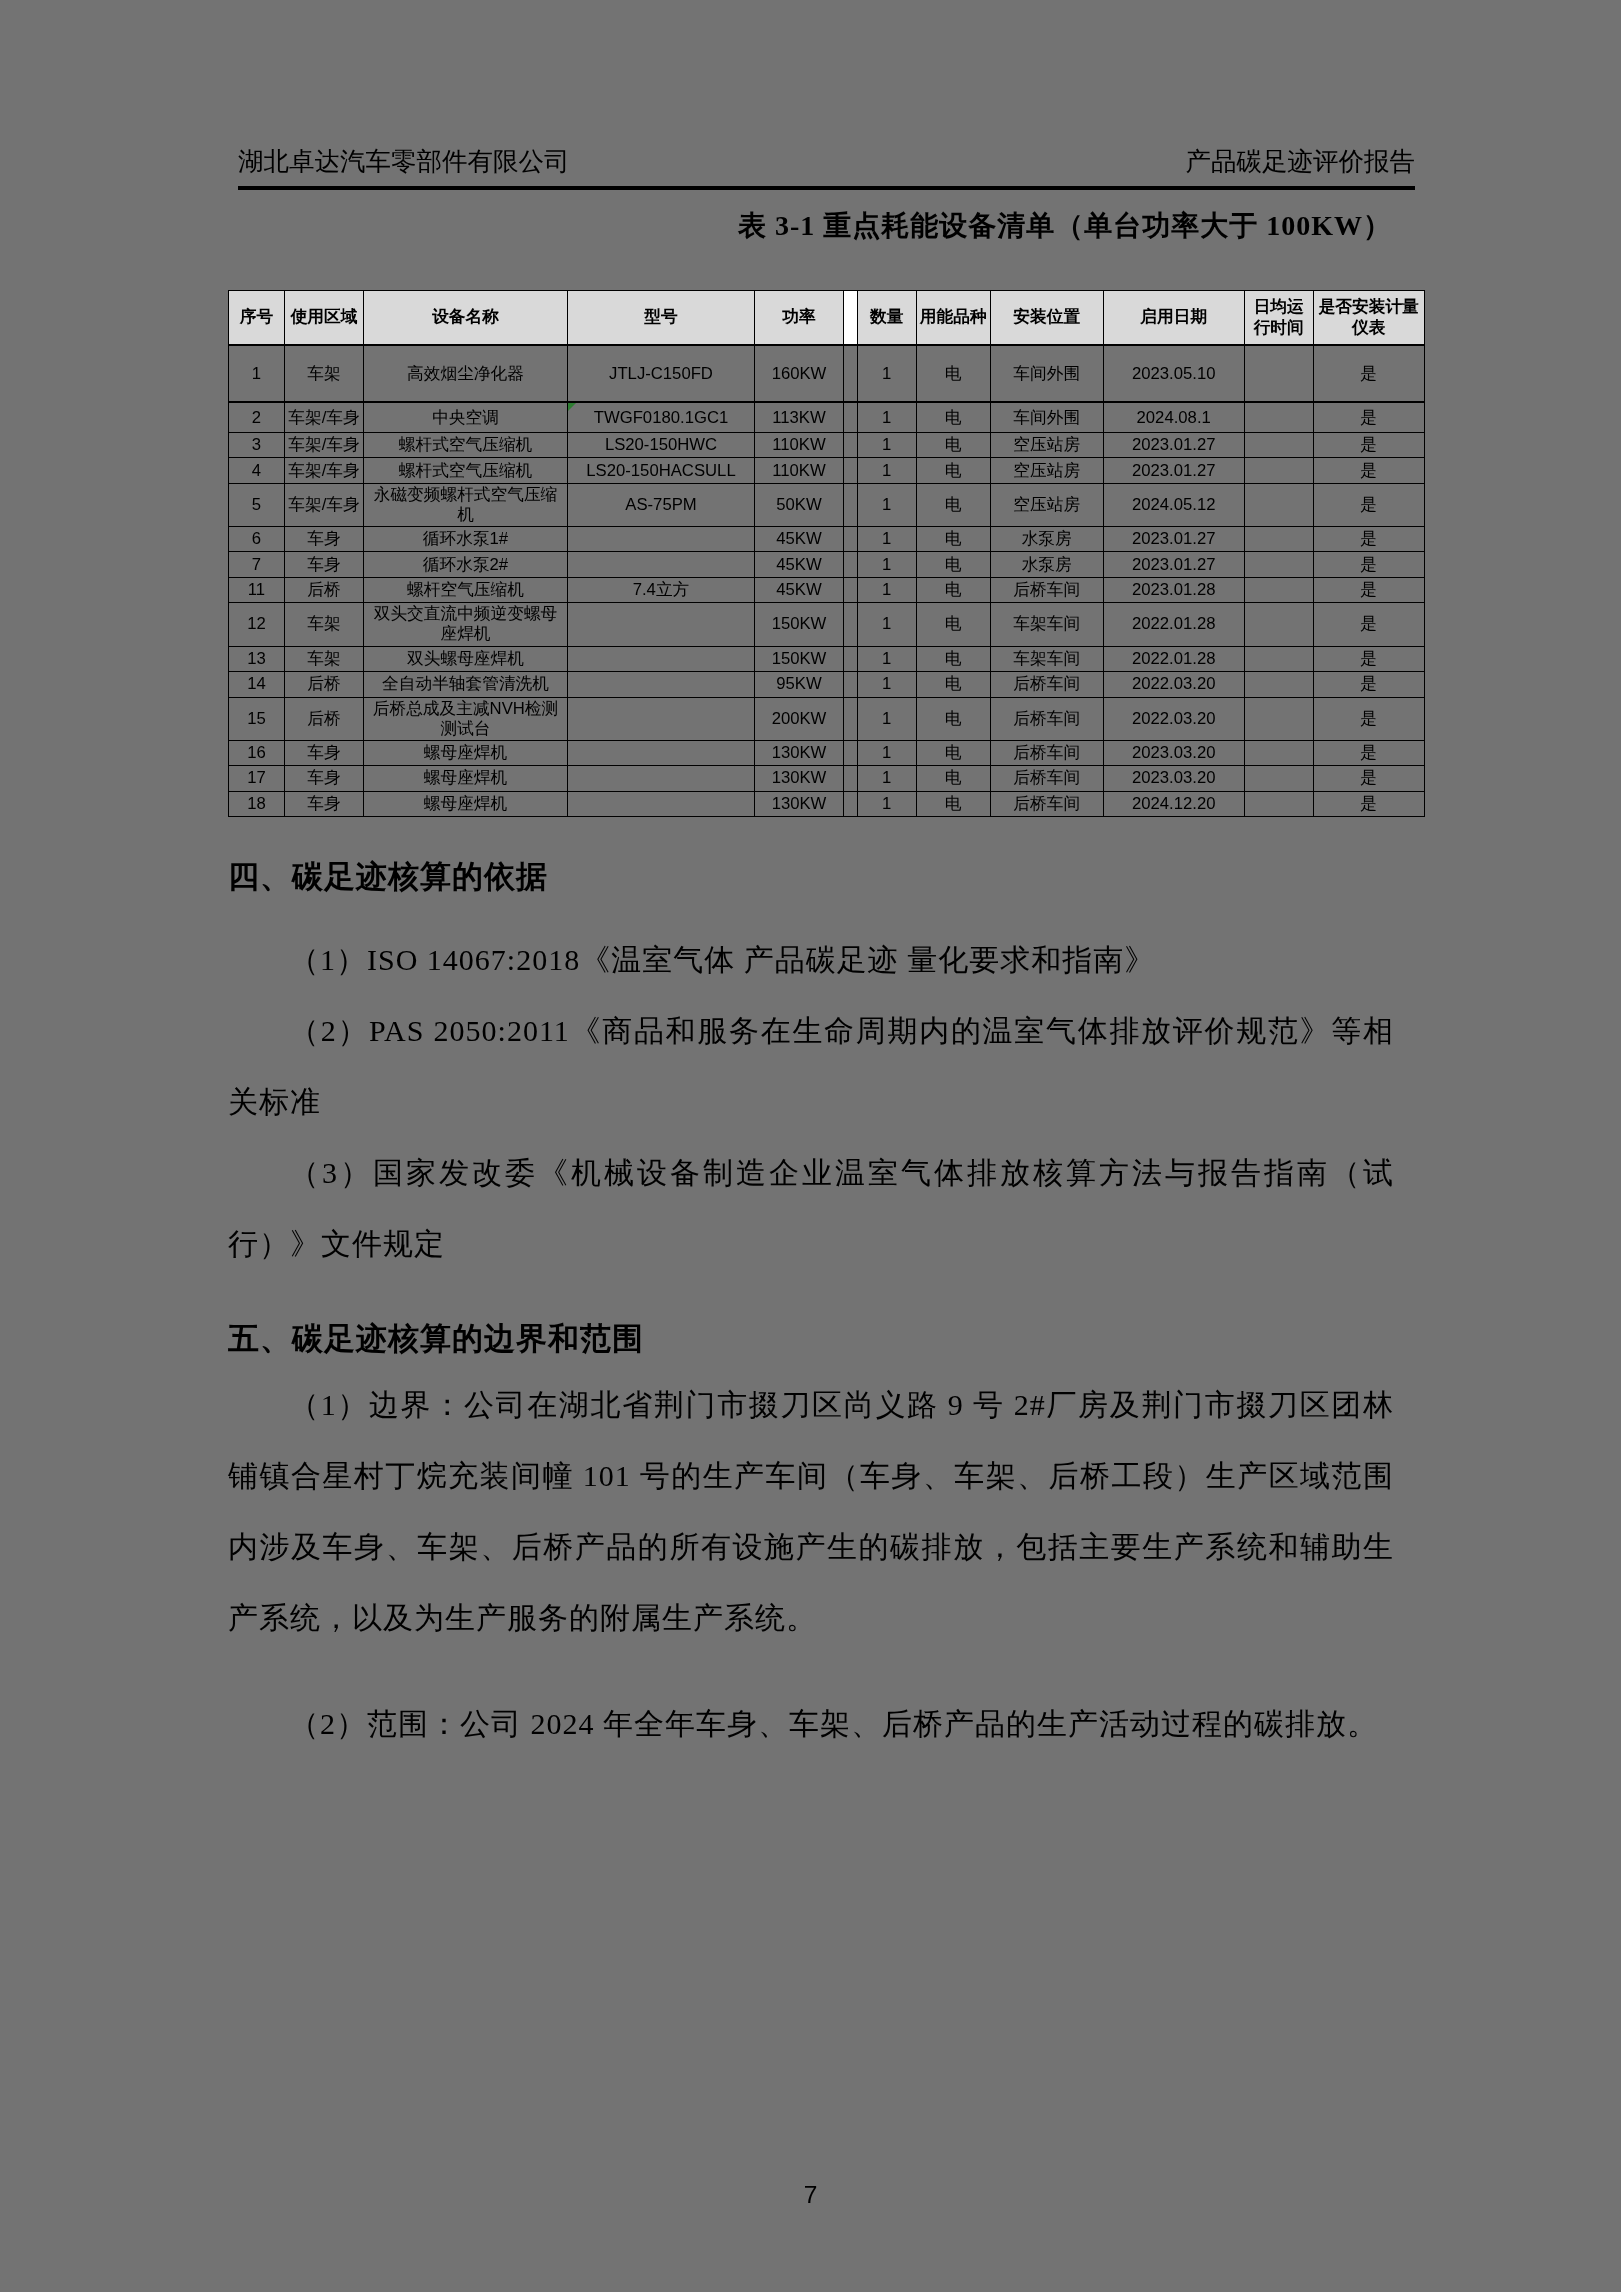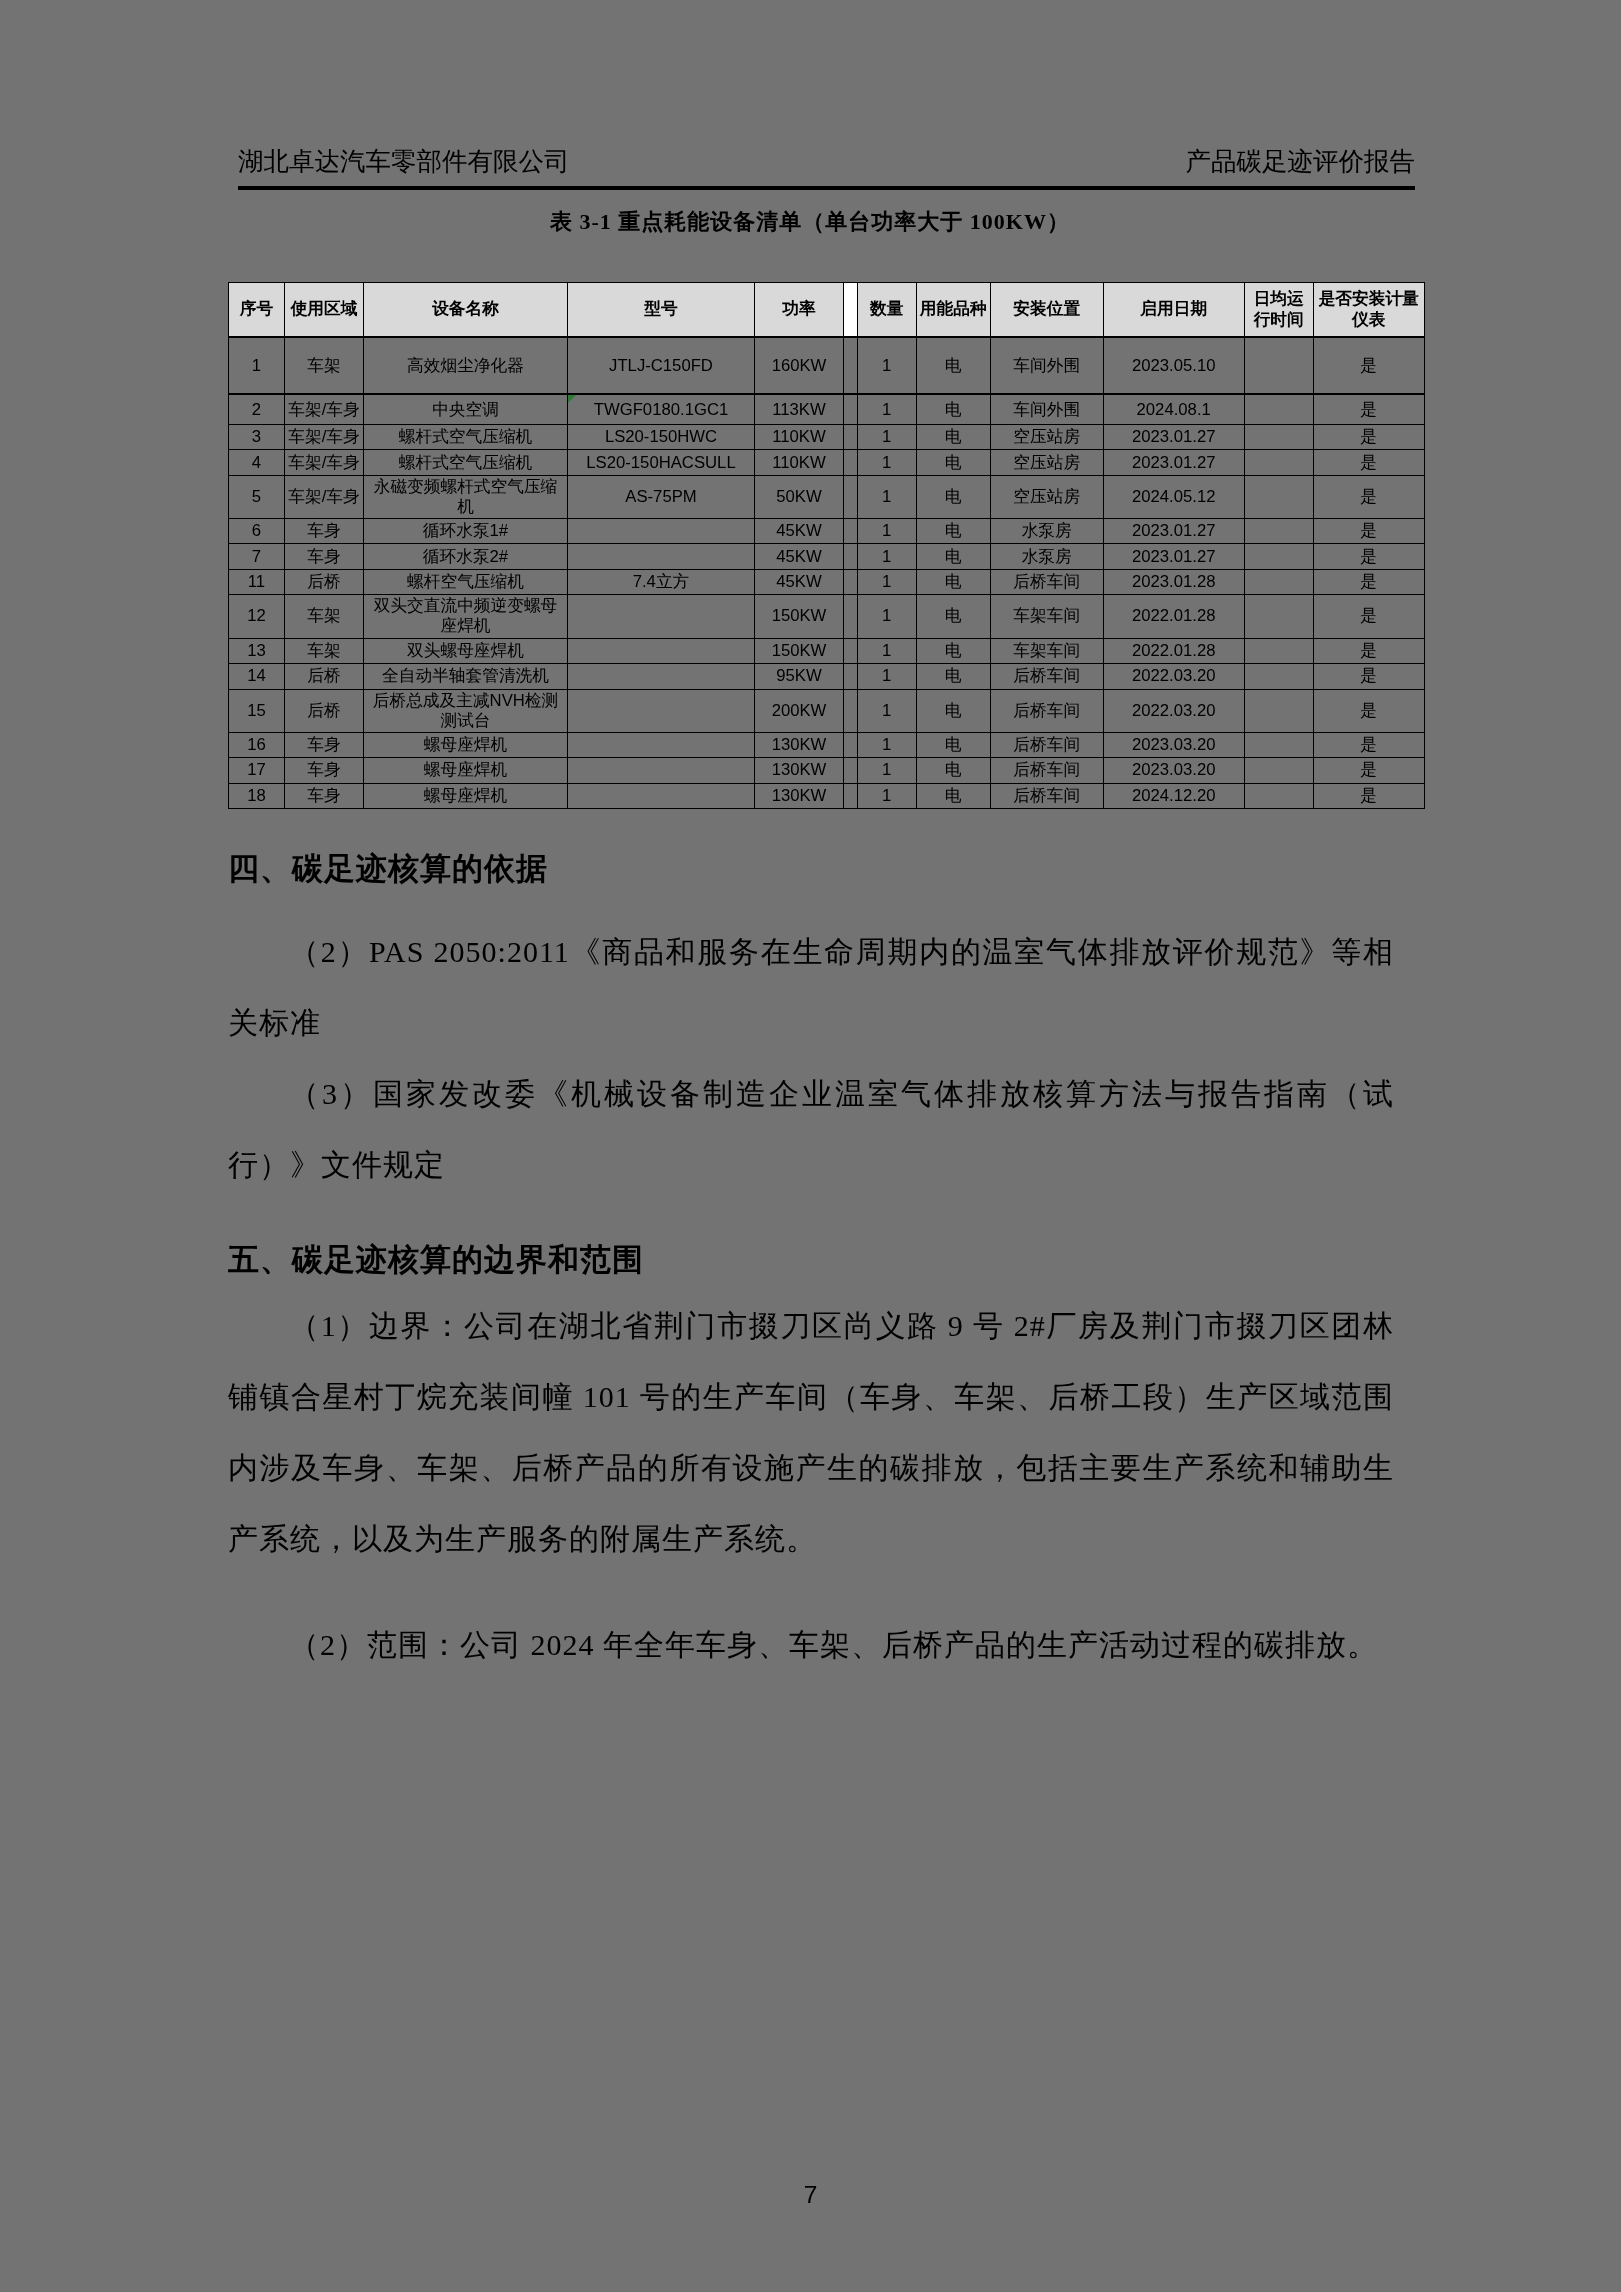--- a/index.html
+++ b/index.html
@@ -17,22 +17,22 @@
     display:flex;justify-content:space-between;align-items:flex-end;
     margin:147px 206px 0 238px;
     padding-bottom:9.8px;
     border-bottom:4.9px solid #000;
     font-size:25.5px;line-height:29px;
     font-family:"Liberation Serif", serif;
   }
   
   .table-title{
     margin:17.6px 229px 0 228px;
-    text-align:center;
-    font-size:22px;font-weight:600;
+    text-align:right;
+    font-size:28px;font-weight:600;
     font-family:"Liberation Serif", serif;
     letter-spacing:1px;
   }
   
   table.equip{
     border-collapse:collapse;table-layout:fixed;
     width:1196px;margin:45px 0 12px 228px;
     font-family:"Liberation Sans", sans-serif;
   }
   table.equip th, table.equip td{
@@ -338,20 +338,21 @@
           <td></td>
           <td>是</td>
         </tr>
       </tbody>
   </table>
 
 
   <h2 class="sec">四、碳足迹核算的依据</h2>
 
   <div class="items">
+    <p class="body-par indent">（1）ISO 14067:2018《温室气体 产品碳足迹 量化要求和指南》</p>
     <p class="body-par indent">（2）PAS 2050:2011《商品和服务在生命周期内的温室气体排放评价规范》等相关标准</p>
     <p class="body-par indent">（3）国家发改委《机械设备制造企业温室气体排放核算方法与报告指南（试行）》文件规定</p>
   </div>
 
   <h2 class="sec">五、碳足迹核算的边界和范围</h2>
 
   <p class="body-par indent after-h5">（1）边界：公司在湖北省荆门市掇刀区尚义路 9 号 2#厂房及荆门市掇刀区团林铺镇合星村丁烷充装间幢 101 号的生产车间（车身、车架、后桥工段）生产区域范围内涉及车身、车架、后桥产品的所有设施产生的碳排放，包括主要生产系统和辅助生产系统，以及为生产服务的附属生产系统。</p>
   <p class="body-par indent">（2）范围：公司 2024 年全年车身、车架、后桥产品的生产活动过程的碳排放。</p>
 
   <div class="page-number">7</div>

